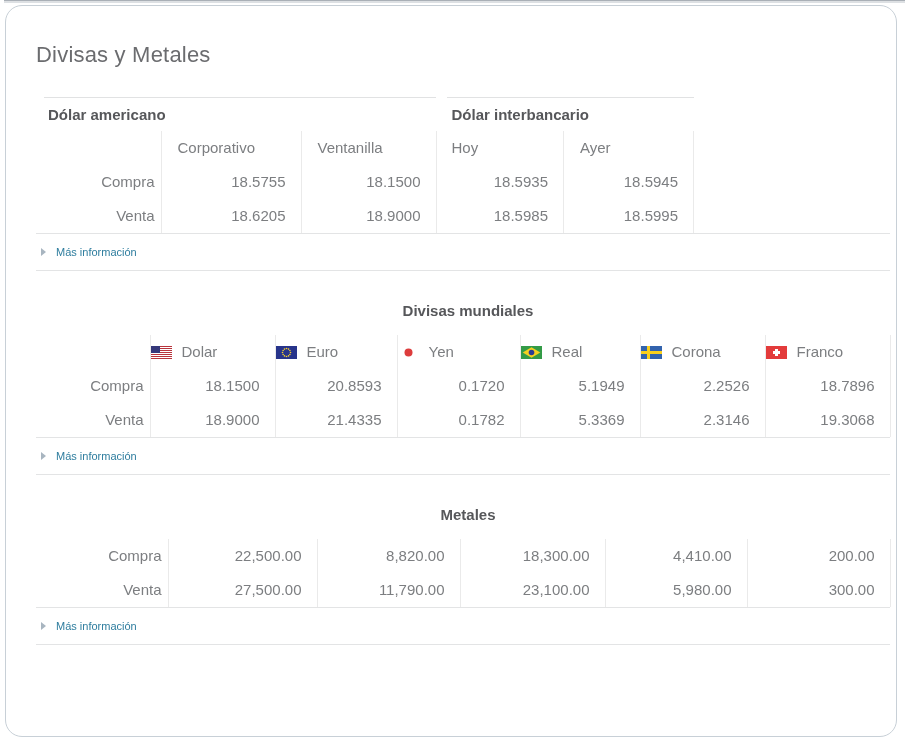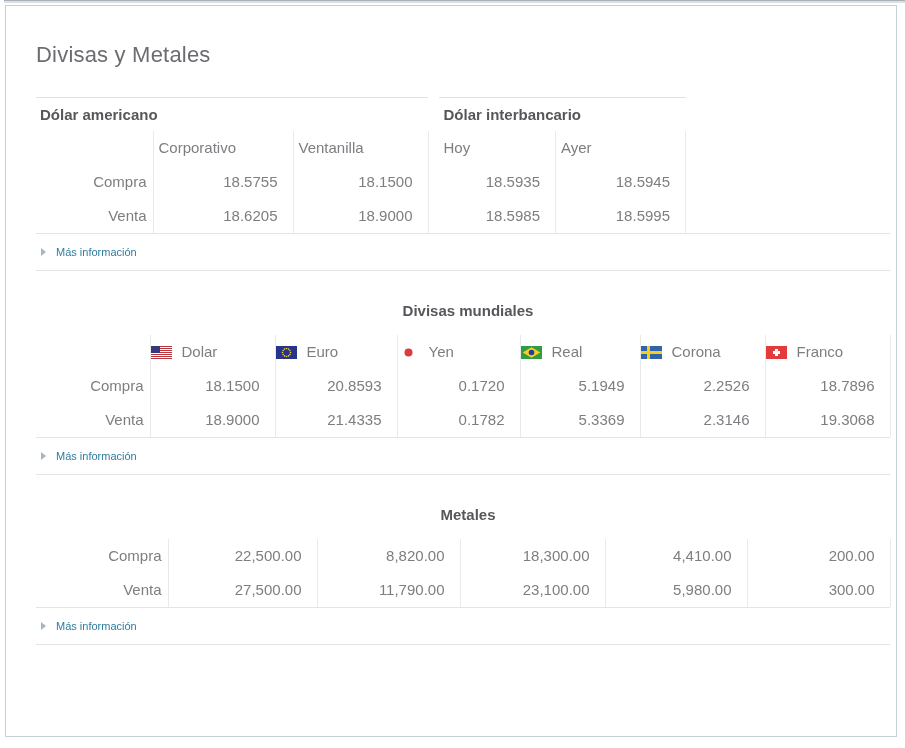--- a/index.html
+++ b/index.html
@@ -1,41 +1,41 @@
 <!DOCTYPE html>
 <html><head>
 <meta charset="utf-8">
 <style>
   * { margin:0; padding:0; box-sizing:border-box; }
   html,body { background:#ffffff; width:905px; height:748px;
     font-family:"Liberation Sans","DejaVu Sans",sans-serif; }
   .topbar { position:absolute; top:0; left:4px; right:0; height:3px;
     background:#a9afb6; border-bottom:2px solid #dde0e3; }
   .card { position:absolute; top:5px; left:5px; width:892px; height:732px;
-    background:#fff; border:1px solid #c8d0d7; border-radius:0; overflow:hidden; }
+    background:#fff; border:1px solid #c8d0d7; border-radius:17px; overflow:hidden; }
   .content { padding:0 6px 0 30px; }
   h1.page-title { font-size:22px; font-weight:400; color:#6b6c6f;
     margin:36px 0 0 0; line-height:26px; letter-spacing:.2px; }
 
   .tables-row { display:flex; gap:10px; margin-top:29px; }
 
   table.tbl { border-collapse:collapse; table-layout:fixed; }
   table.bt { border-top:1px solid #e1e2e3; }
-  .t1 { width:392px; }
+  .t1 { width:392px;margin-left:8px; }
   .t2 { width:247px; }
   .t3, .t4 { width:854px; }
 
   th.tt { text-align:left; font-size:15px; font-weight:bold; color:#56575a;
     height:33px; vertical-align:middle; padding-left:4px; }
   th.tt2 { padding-left:5px; }
   th.ttbig { height:64px; vertical-align:bottom; padding-bottom:16px; padding-left:10px;text-align:center; }
 
   td { height:34px; font-size:15px; color:#7c7e81; vertical-align:middle;
     white-space:nowrap; overflow:hidden; }
-  td.ch { text-align:left; padding-left:5px; }
+  td.ch { text-align:left; padding-left:16px; }
   td.ch2 { padding-left:5px; }
   td.chf { text-align:left; padding-left:0; }
   td.rl { text-align:right; padding-right:6px; }
   td.v  { text-align:right; padding-right:15px; }
   td.bl { border-left:1px solid #eaeaea; }
   td.br { border-right:1px solid #eaeaea; }
 
   .flag { display:inline-block; vertical-align:-2px; margin-right:10px; }
 
   a.more { display:flex; align-items:center; height:38px;

